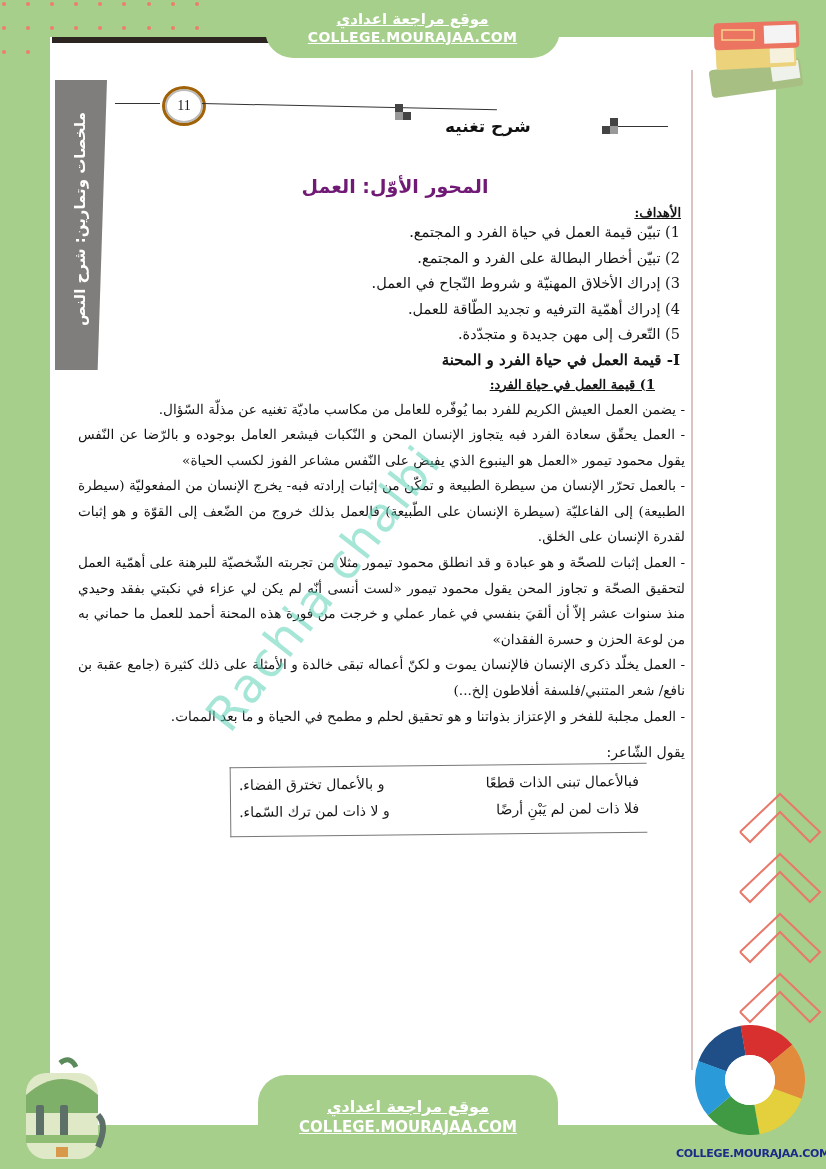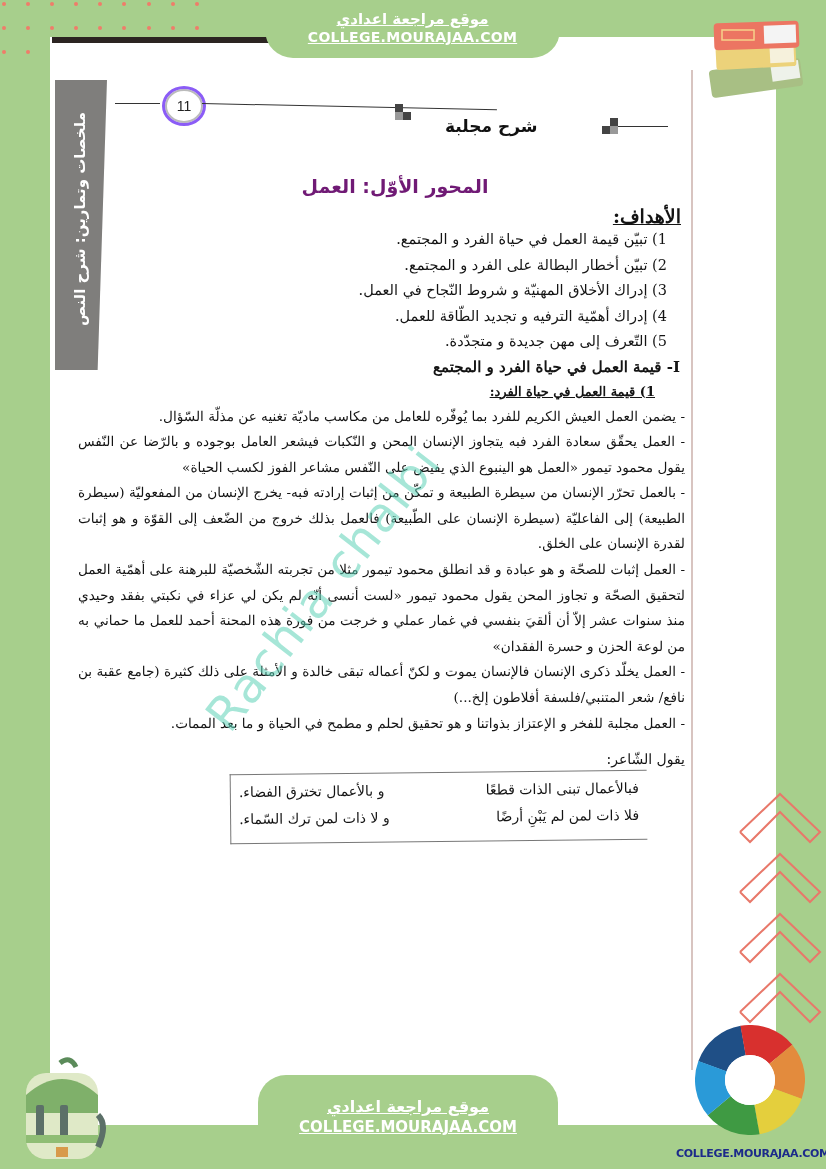--- a/index.html
+++ b/index.html
@@ -36,31 +36,31 @@
     transform:rotate(-90deg); color:#fff; font-size:15px; font-weight:bold; direction:rtl;
   }
   .right-rule { position:absolute; left:691px; top:70px; width:2px; height:1000px; background:#d8c4c0; z-index:2; }
 
   .header-row { position:absolute; left:110px; top:88px; width:570px; height:60px; z-index:2; }
   .hline1 { position:absolute; left:5px; top:15px; width:45px; height:1px; background:#333; }
   .hline2 { position:absolute; left:92px; top:15px; width:295px; height:1px; background:#333; transform:rotate(1.2deg); transform-origin:left; }
   .hline3 { position:absolute; left:508px; top:38px; width:50px; height:1px; background:#333; }
   .page-circle {
     position:absolute; left:52px; top:-2px; width:38px; height:34px; border-radius:50%;
-    background:#fff; border:3px solid #8b5cf6; box-shadow:inset 0 0 0 2px #bbb;
-    font-family:Liberation Sans, sans-serif; font-size:14px; text-align:center; line-height:34px; color:#222;
+    background:#fff; border:3px solid #a16207; box-shadow:inset 0 0 0 2px #bbb;
+    font-family:Liberation Serif, serif; font-size:14px; text-align:center; line-height:34px; color:#222;
   }
   .sq { position:absolute; width:8px; height:8px; }
   .section-heading { position:absolute; left:335px; top:28px; font-size:17px; font-weight:bold; direction:rtl; color:#111; letter-spacing:4px; }
 
   .axis-title { position:absolute; left:285px; top:175px; width:220px; text-align:center; font-size:19px; font-weight:bold; direction:rtl; z-index:2; color:#701a75; }
 
   .content { position:absolute; left:60px; top:205px; width:625px; z-index:2; direction:rtl; text-align:right; color:#141414; font-family:"DejaVu Serif", serif; }
-  .goals-label { font-size:19px; font-weight:bold; text-decoration:underline; margin-right:4px; }
-  .goal { font-size:14.5px; line-height:25.5px; margin-right:18px; }
+  .goals-label { font-size:13px; font-weight:bold; text-decoration:underline; margin-right:4px; }
+  .goal { font-size:14.5px; line-height:25.5px; margin-right:5px; }
   .sec-i { font-size:15px; font-weight:bold; margin-right:5px; line-height:25px; }
   .sub1 { font-size:13px; font-weight:bold; text-decoration:underline; margin-right:30px; line-height:24px; }
   .para { font-size:13.6px; line-height:25.6px; text-align:justify; text-align-last:right; margin-left:18px; }
 
   .poem-intro { font-size:14px; margin-top:12px; line-height:22px; }
   .poem-box {
     margin-right:38px; margin-left:170px; margin-top:2px; border:1px solid #777; border-right:none;
     padding:4px 8px; transform:rotate(-0.6deg); height:60px; position:relative;
   }
   .verse { font-size:14px; line-height:27px; display:flex; justify-content:space-between; }
@@ -139,37 +139,37 @@
   <span>ملخصات وتمارين: شرح النص</span>
 </div>
 
 <div class="header-row">
   <div class="hline1"></div>
   <div class="page-circle">11</div>
   <div class="hline2"></div>
   <div class="sq" style="left:285px;top:16px;background:#444;"></div>
   <div class="sq" style="left:285px;top:24px;background:#999;"></div>
   <div class="sq" style="left:293px;top:24px;background:#444;"></div>
-  <div class="section-heading">شرح مجلبة</div>
+  <div class="section-heading">شرح تغنيه</div>
   <div class="sq" style="left:500px;top:30px;background:#444;"></div>
   <div class="sq" style="left:492px;top:38px;background:#444;"></div>
   <div class="sq" style="left:500px;top:38px;background:#999;"></div>
   <div class="hline3"></div>
 </div>
 
 <div class="axis-title">المحور الأوّل: العمل</div>
 
 <div class="content">
   <div class="goals-label">الأهداف:</div>
   <div class="goal">1) تبيّن قيمة العمل في حياة الفرد و المجتمع.</div>
   <div class="goal">2) تبيّن أخطار البطالة على الفرد و المجتمع.</div>
   <div class="goal">3) إدراك الأخلاق المهنيّة و شروط النّجاح في العمل.</div>
   <div class="goal">4) إدراك أهمّية الترفيه و تجديد الطّاقة للعمل.</div>
   <div class="goal">5) التّعرف إلى مهن جديدة و متجدّدة.</div>
-  <div class="sec-i">I- قيمة العمل في حياة الفرد و المجتمع</div>
+  <div class="sec-i">I- قيمة العمل في حياة الفرد و المحنة</div>
   <div class="sub1">1) قيمة العمل في حياة الفرد:</div>
   <div class="para">- يضمن العمل العيش الكريم للفرد بما يُوفّره للعامل من مكاسب ماديّة تغنيه عن مذلّة السّؤال.</div>
   <div class="para">- العمل يحقّق سعادة الفرد فبه يتجاوز الإنسان المحن و النّكبات فيشعر العامل بوجوده و بالرّضا عن النّفس يقول محمود تيمور «العمل هو الينبوع الذي يفيض على النّفس مشاعر الفوز لكسب الحياة»</div>
   <div class="para">- بالعمل تحرّر الإنسان من سيطرة الطبيعة و تمكّن من إثبات إرادته فبه- يخرج الإنسان من المفعوليّة (سيطرة الطبيعة) إلى الفاعليّة (سيطرة الإنسان على الطّبيعة) فالعمل بذلك خروج من الضّعف إلى القوّة و هو إثبات لقدرة الإنسان على الخلق.</div>
   <div class="para">- العمل إثبات للصحّة و هو عبادة و قد انطلق محمود تيمور مثلا من تجربته الشّخصيّة للبرهنة على أهمّية العمل لتحقيق الصحّة و تجاوز المحن يقول محمود تيمور «لست أنسى أنّه لم يكن لي عزاء في نكبتي بفقد وحيدي منذ سنوات عشر إلاّ أن ألقيَ بنفسي في غمار عملي و خرجت من فورة هذه المحنة أحمد للعمل ما حماني به من لوعة الحزن و حسرة الفقدان»</div>
   <div class="para">- العمل يخلّد ذكرى الإنسان فالإنسان يموت و لكنّ أعماله تبقى خالدة و الأمثلة على ذلك كثيرة (جامع عقبة بن نافع/ شعر المتنبي/فلسفة أفلاطون إلخ...)</div>
   <div class="para">- العمل مجلبة للفخر و الإعتزاز بذواتنا و هو تحقيق لحلم و مطمح في الحياة و ما بعد الممات.</div>
   <div class="poem-intro">يقول الشّاعر:</div>
   <div class="poem-box">
     <div class="verse">

